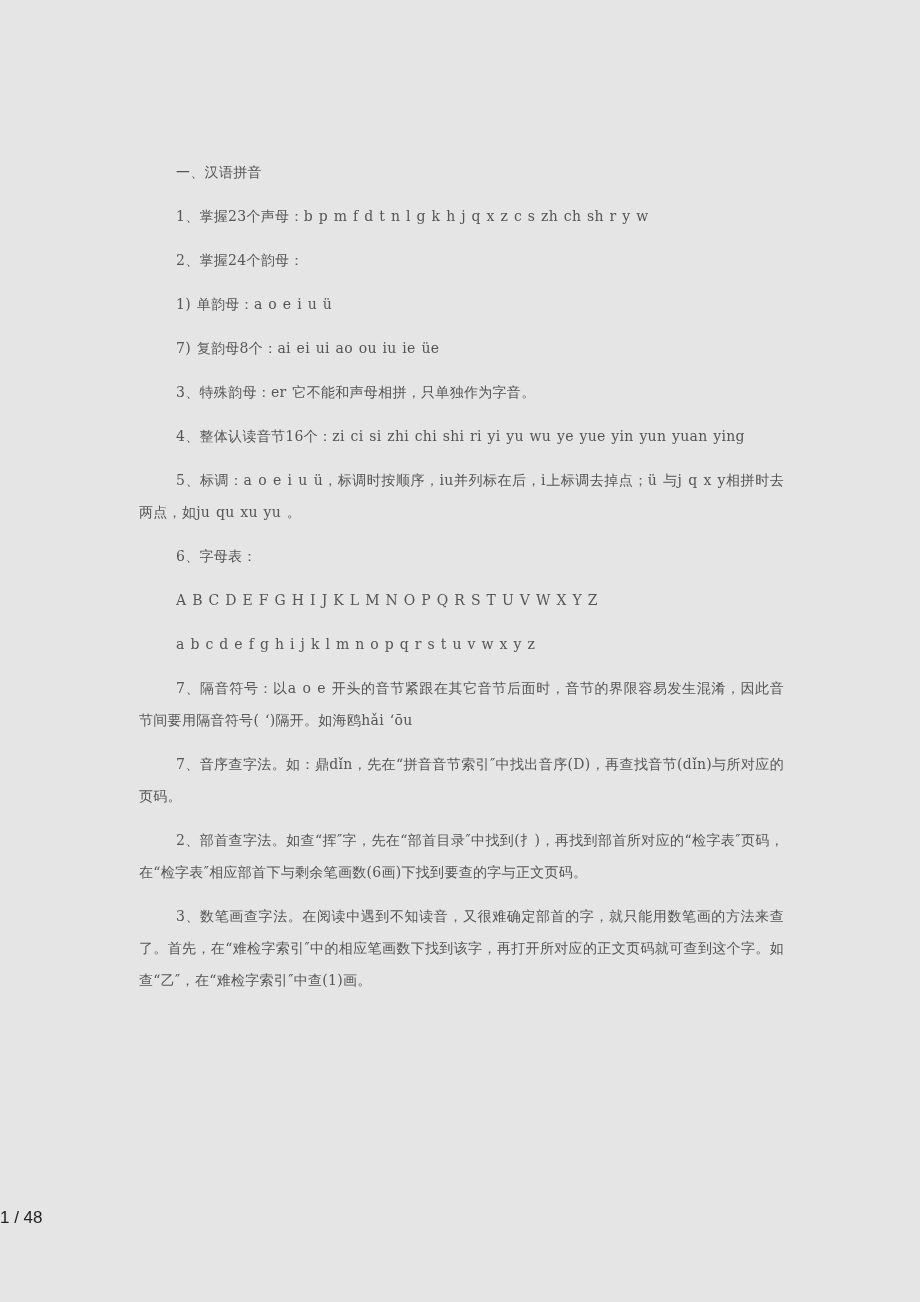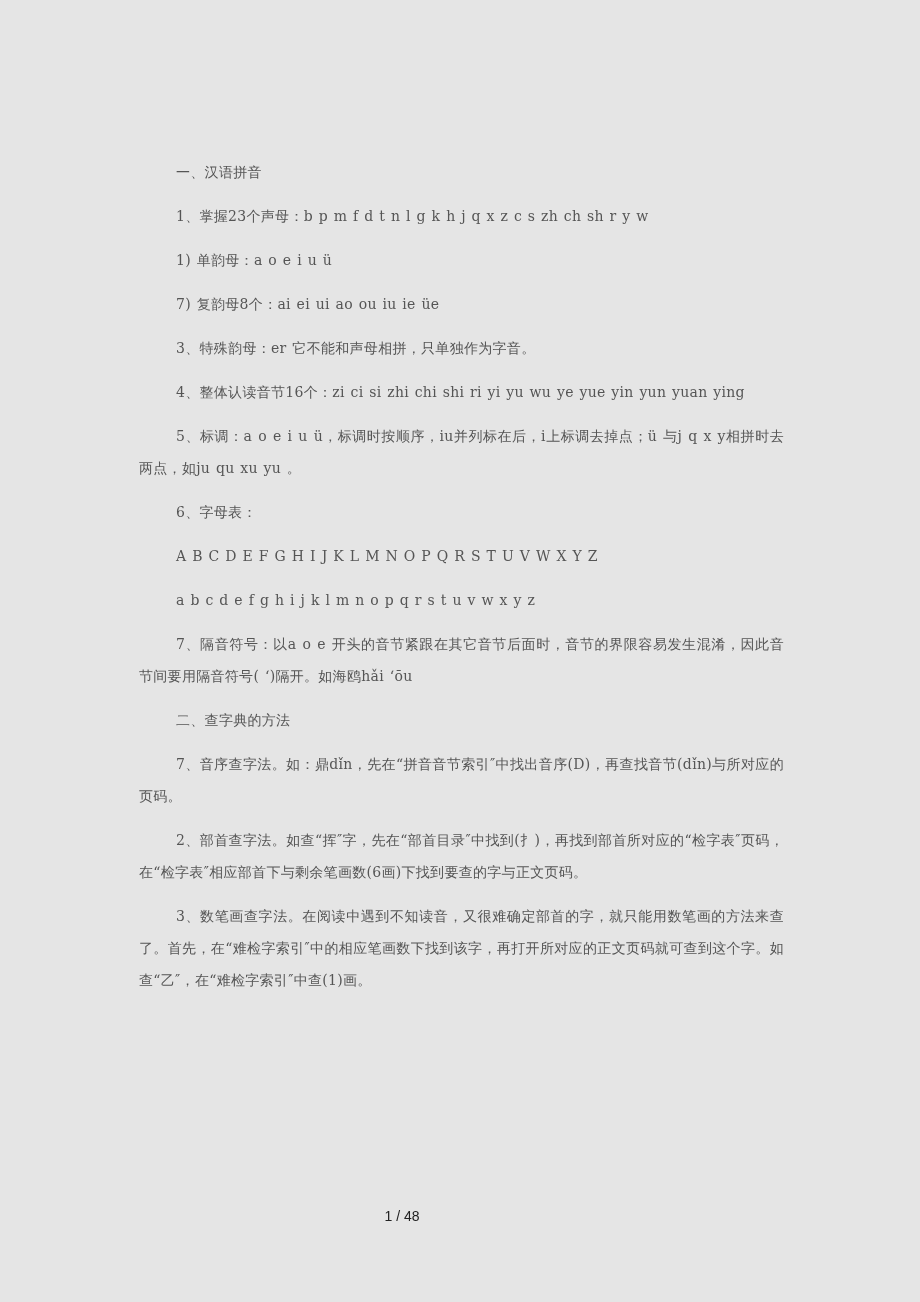--- a/index.html
+++ b/index.html
@@ -2,38 +2,38 @@
 <html><head>
   <meta charset="utf-8">
   <style>
     html, body { margin: 0; padding: 0; background: #ffffff; }
     body { width: 920px; height: 1302px; position: relative; overflow: hidden;
            font-family: "DejaVu Serif", "Liberation Serif", serif; color: #555555; }
     .page { position: absolute; left: 0; top: 0; width: 920px; height: 1302px; background: #e5e5e5; }
     .content { position: absolute; left: 139px; top: 156px; width: 645px; }
     .para { font-size: 14px; line-height: 32px; text-indent: 37px; margin: 0 0 12px 0;
             letter-spacing: 0.3px; word-spacing: 1px; text-align: justify; }
-    .footer { position: absolute; top: 1208px; left: 0; width: 804px; text-align: center;
-              font-family: "Liberation Sans", "DejaVu Sans", sans-serif; font-size: 14px; color: #222; }
+    .footer { position: absolute; top: 1208px; left: 0; width: 804px; 
+              font-family: "Liberation Sans", "DejaVu Sans", sans-serif; font-size: 17px; color: #222; }
   </style>
 </head>
 <body>
 
 <div class="page">
   <div class="content">
     <p class="para">一、汉语拼音</p>
     <p class="para">1、掌握23个声母：b p m f d t n l g k h j q x z c s zh ch sh r y w</p>
+    <p class="para">2、掌握24个韵母：</p>
     <p class="para">1) 单韵母：a o e i u ü</p>
     <p class="para">7) 复韵母8个：ai ei ui ao ou iu ie üe</p>
     <p class="para">3、特殊韵母：er 它不能和声母相拼，只单独作为字音。</p>
     <p class="para">4、整体认读音节16个：zi ci si zhi chi shi ri yi yu wu ye yue yin yun yuan ying</p>
     <p class="para">5、标调：a o e i u ü，标调时按顺序，iu并列标在后，i上标调去掉点；ü 与j q x y相拼时去两点，如ju qu xu yu 。</p>
     <p class="para">6、字母表：</p>
     <p class="para">A B C D E F G H I J K L M N O P Q R S T U V W X Y Z</p>
     <p class="para">a b c d e f g h i j k l m n o p q r s t u v w x y z</p>
     <p class="para">7、隔音符号：以a o e 开头的音节紧跟在其它音节后面时，音节的界限容易发生混淆，因此音节间要用隔音符号( ‘)隔开。如海鸥hǎi ‘ōu</p>
-    <p class="para">二、查字典的方法</p>
     <p class="para">7、音序查字法。如：鼎dǐn，先在“拼音音节索引″中找出音序(D)，再查找音节(dǐn)与所对应的页码。</p>
     <p class="para">2、部首查字法。如查“挥″字，先在“部首目录″中找到(扌)，再找到部首所对应的“检字表″页码，在“检字表″相应部首下与剩余笔画数(6画)下找到要查的字与正文页码。</p>
     <p class="para">3、数笔画查字法。在阅读中遇到不知读音，又很难确定部首的字，就只能用数笔画的方法来查了。首先，在“难检字索引″中的相应笔画数下找到该字，再打开所对应的正文页码就可查到这个字。如查“乙″，在“难检字索引″中查(1)画。</p>
   </div>
   <div class="footer">1 / 48</div>
 </div>
 
 </body></html>

